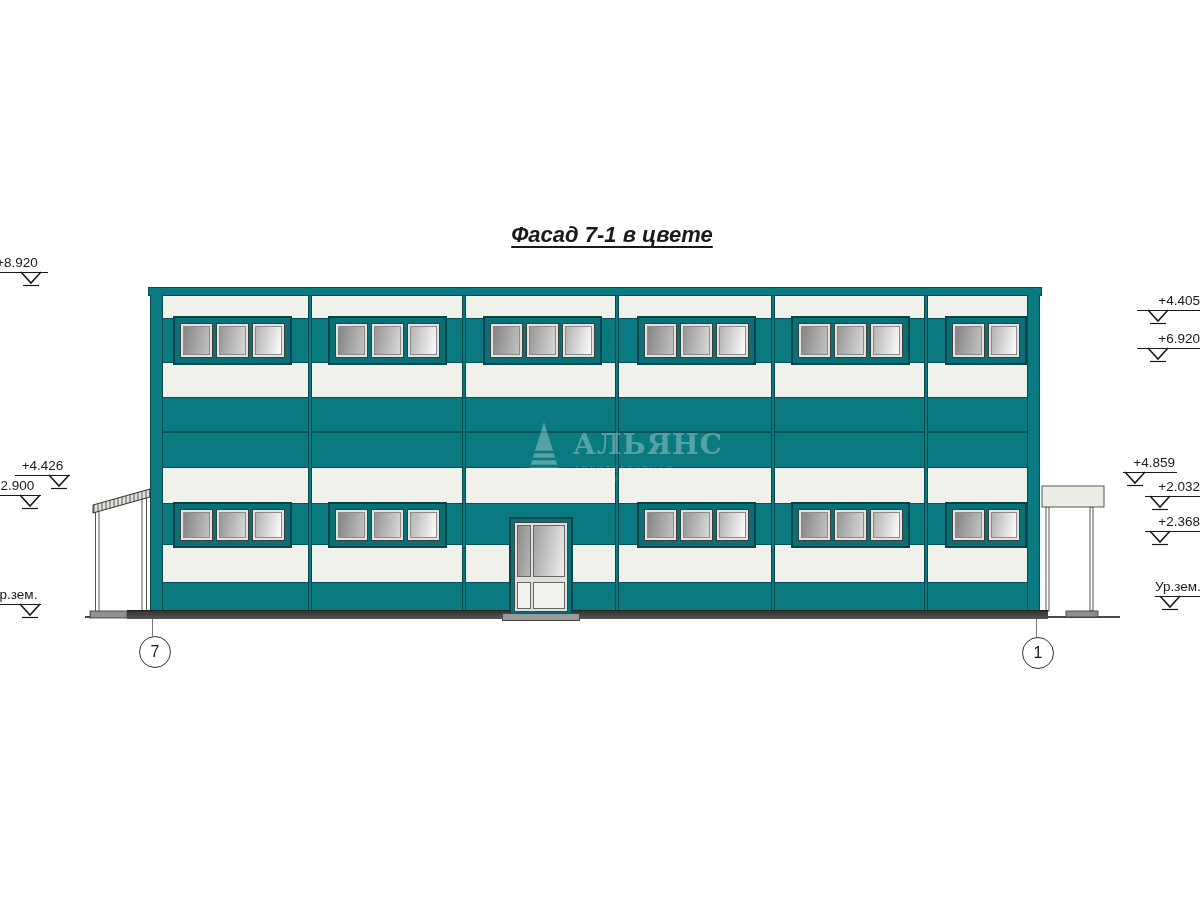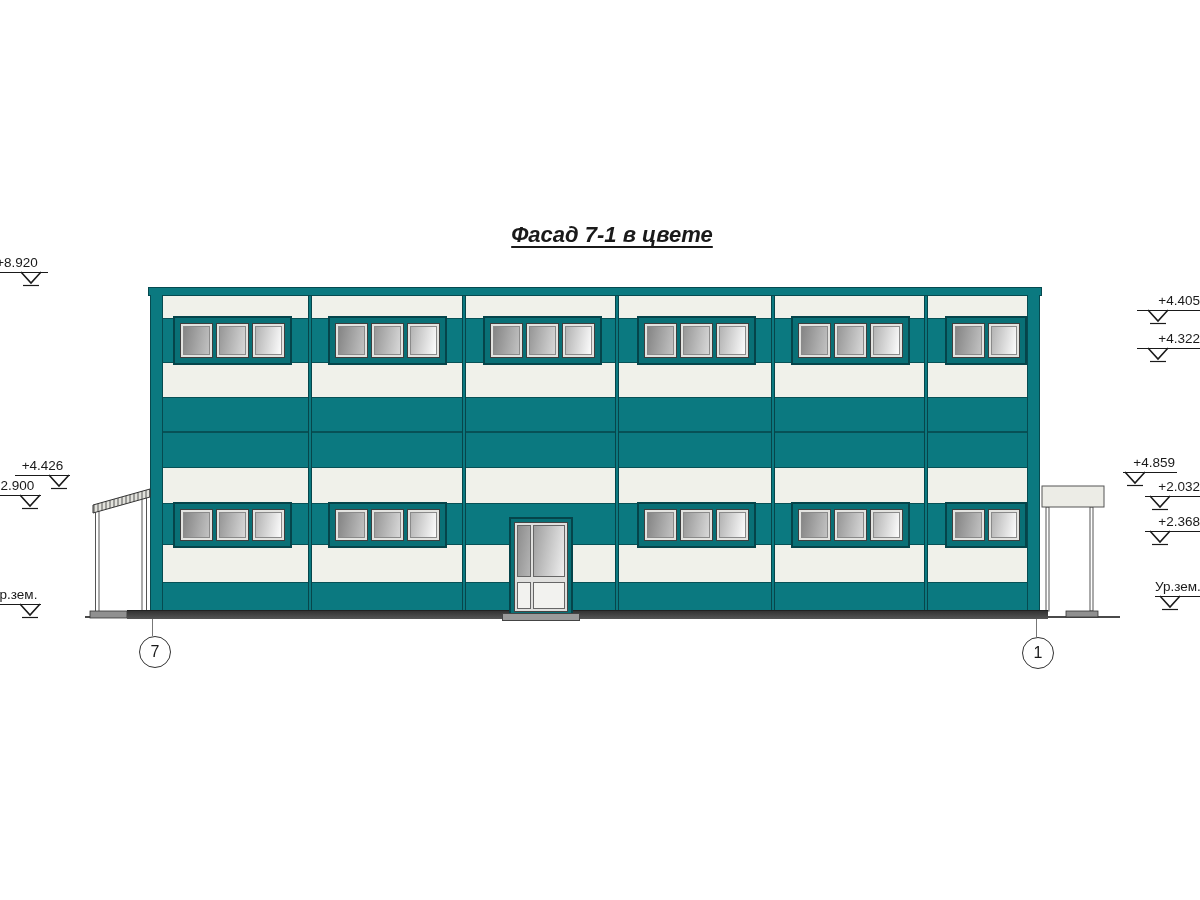--- a/index.html
+++ b/index.html
@@ -300,21 +300,21 @@
   </div>
 
   <div class="abs elev ta-r" style="left:1137px;top:294px;width:63px;padding-right:3px">
     <span>+4.405</span>
     <svg class="arr" style="left:8px" width="26" height="16">
       <polyline points="3,1 13,12 23,1" stroke="#1a1a1a" stroke-width="1.6" fill="none"></polyline>
       <line x1="5" y1="14.5" x2="21" y2="14.5" stroke="#1a1a1a" stroke-width="1.2"></line>
     </svg>
   </div>
   <div class="abs elev ta-r" style="left:1137px;top:332px;width:63px;padding-right:3px">
-    <span>+4.322</span>
+    <span>+6.920</span>
     <svg class="arr" style="left:8px" width="26" height="16">
       <polyline points="3,1 13,12 23,1" stroke="#1a1a1a" stroke-width="1.6" fill="none"></polyline>
       <line x1="5" y1="14.5" x2="21" y2="14.5" stroke="#1a1a1a" stroke-width="1.2"></line>
     </svg>
   </div>
   <div class="abs elev ta-r" style="left:1123px;top:456px;width:52px;padding-right:2px">
     <span>+4.859</span>
     <svg class="arr" style="left:-1px" width="26" height="16">
       <polyline points="3,1 13,12 23,1" stroke="#1a1a1a" stroke-width="1.6" fill="none"></polyline>
       <line x1="5" y1="14.5" x2="21" y2="14.5" stroke="#1a1a1a" stroke-width="1.2"></line>
@@ -335,14 +335,24 @@
     </svg>
   </div>
   <div class="abs elev ta-r" style="left:1155px;top:580px;width:45px">
     <span>Ур.зем.</span>
     <svg class="arr" style="left:2px" width="26" height="16">
       <polyline points="3,1 13,12 23,1" stroke="#1a1a1a" stroke-width="1.6" fill="none"></polyline>
       <line x1="5" y1="14.5" x2="21" y2="14.5" stroke="#1a1a1a" stroke-width="1.2"></line>
     </svg>
   </div>
 
+  <div class="abs wm">
+    <svg style="position:absolute;left:10px;top:8px" width="42" height="58">
+      <polygon points="19,2 4,50 34,50" fill="rgba(255,255,255,0.30)"></polygon>
+      <line x1="2" y1="32" x2="36" y2="32" stroke="#0b7980" stroke-width="2.5"></line>
+      <line x1="2" y1="39" x2="36" y2="39" stroke="#0b7980" stroke-width="2.5"></line>
+      <line x1="2" y1="46" x2="36" y2="46" stroke="#0b7980" stroke-width="2.5"></line>
+    </svg>
+    <div class="wm-name">АЛЬЯНС</div>
+    <div class="wm-sub">АРХИТЕКТУРНАЯ КОМПАНИЯ</div>
+  </div>
 
 </div>
 
 </body></html>

